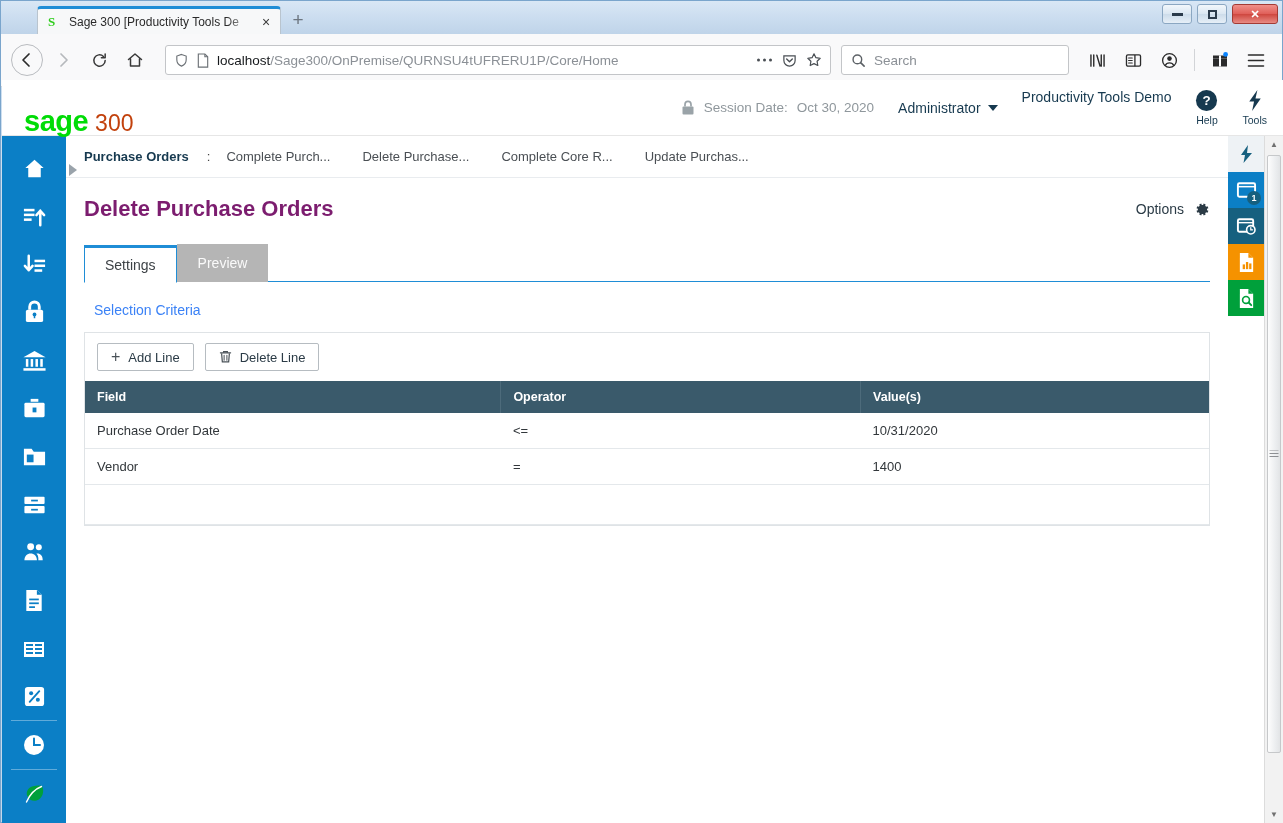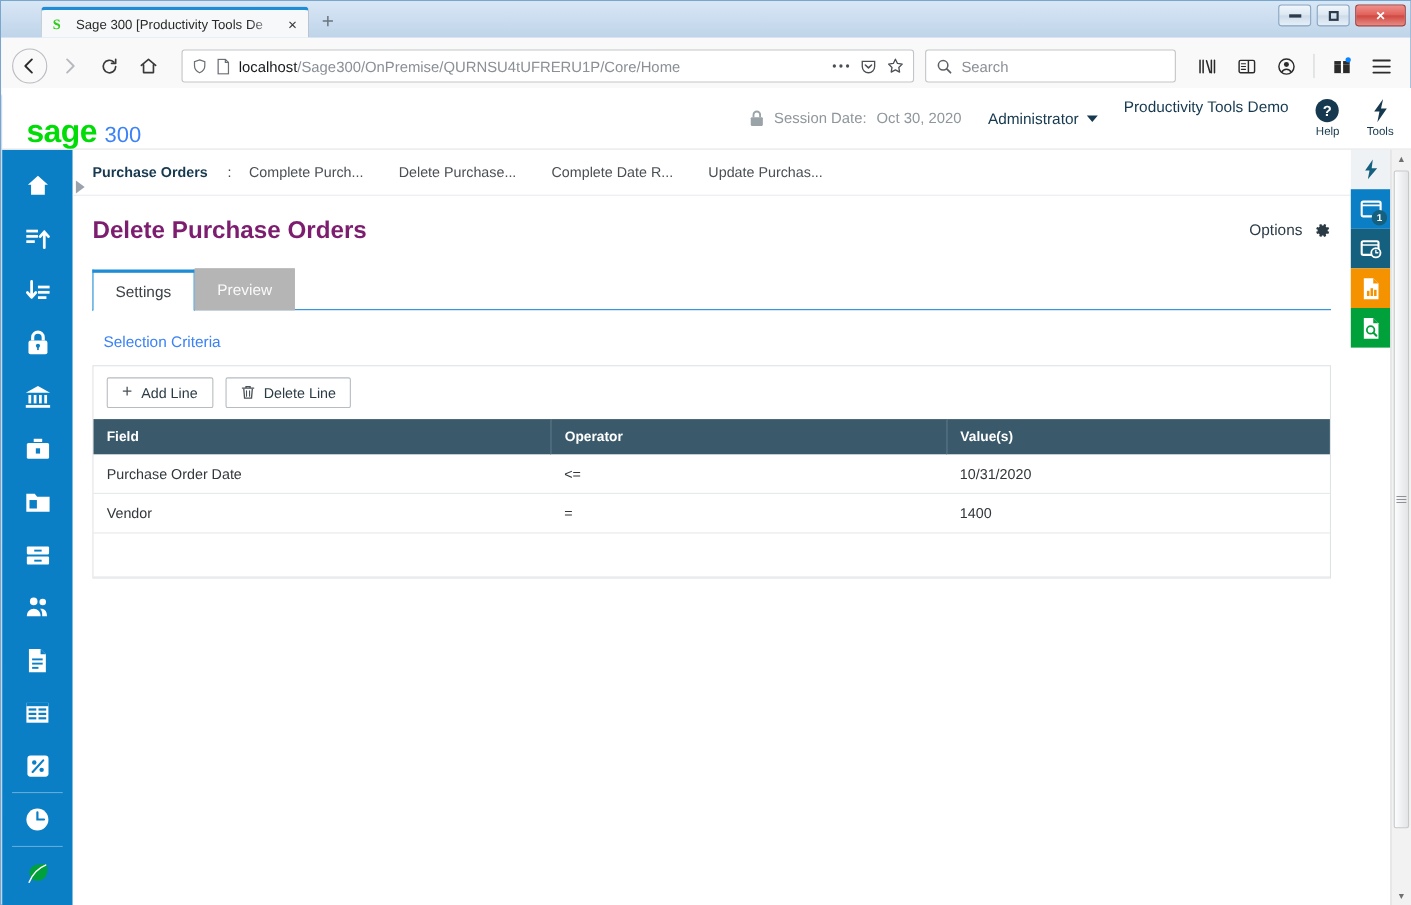--- a/index.html
+++ b/index.html
@@ -120,21 +120,21 @@
   .maincol { flex: 1; position: relative; overflow: hidden; display: flex; flex-direction: column; }
 
   
   .hdrband {
     position: absolute; left: 1px; top: 79px; width: 1281px; height: 56px;
     background: #fff; display: flex; align-items: center;
     padding-left: 22px; border-bottom: 1px solid #e6e6e6; z-index: 5;
   }
   .logo { display: flex; align-items: baseline; gap: 7px; }
   .logo .sage { font-size: 29px; font-weight: bold; color: #00dc06; letter-spacing: -0.5px; }
-  .logo .num { font-size: 20px; color: #3b82f6; letter-spacing: 0px; margin-top: 33px; }
+  .logo .num { font-size: 23px; color: #c2410c; letter-spacing: 0px; margin-top: 33px; }
   .hdr-right { margin-left: auto; display: flex; gap: 24px; padding-right: 16px; }
   .sessbox { display: flex; align-items: center; gap: 9px; }
   .sesslabel { font-size: 13.5px; color: #8f979c; }
   .sessdate { font-size: 13.5px; color: #8f979c; }
   .admin { font-size: 14px; color: #16394f; display: flex; align-items: center; gap: 7px; cursor: pointer; }
   .caret { width: 0; height: 0; border-left: 5px solid transparent; border-right: 5px solid transparent; border-top: 6px solid #16394f; }
   .company { font-size: 14px; color: #16394f; }
   .hdricon { display: flex; flex-direction: column; align-items: center; gap: 2px; cursor: pointer; }
   .hdricon .lbl { font-size: 10.5px; color: #16394f; }
 
@@ -521,21 +521,21 @@
     <div class="maincol">
 
       <div class="content" style="top:0;left:0;right:55px;">
 
         <div class="crumbrow">
           <span class="crumb-toggle"></span>
           <span class="crumb-root">Purchase Orders</span>
           <span class="crumb-colon">:</span>
           <span class="crumb-item">Complete Purch...</span>
           <span class="crumb-item">Delete Purchase...</span>
-          <span class="crumb-item">Complete Date R...</span>
+          <span class="crumb-item">Complete Core R...</span>
           <span class="crumb-item">Update Purchas...</span>
         </div>
 
         <div class="titlerow">
           <span class="pagetitle">Delete Purchase Orders</span>
           <span class="options">
             <span>Options</span>
             <svg width="17" height="17" viewBox="0 0 18 18">
                 <path d="M9 6.2A2.8 2.8 0 1 0 9 11.8 2.8 2.8 0 0 0 9 6.2zm7.3 4.1l-1.5-.6a5.9 5.9 0 0 0 0-1.4l1.5-.6-.9-2.1-1.5.5a5.9 5.9 0 0 0-1-1l.5-1.5-2.1-.9-.6 1.5a5.9 5.9 0 0 0-1.4 0l-.6-1.5-2.1.9.5 1.5a5.9 5.9 0 0 0-1 1l-1.5-.5-.9 2.1 1.5.6a5.9 5.9 0 0 0 0 1.4l-1.5.6.9 2.1 1.5-.5a5.9 5.9 0 0 0 1 1l-.5 1.5 2.1.9.6-1.5a5.9 5.9 0 0 0 1.4 0l.6 1.5 2.1-.9-.5-1.5a5.9 5.9 0 0 0 1-1l1.5.5z" fill="#2b3b46"></path>
               </svg>

